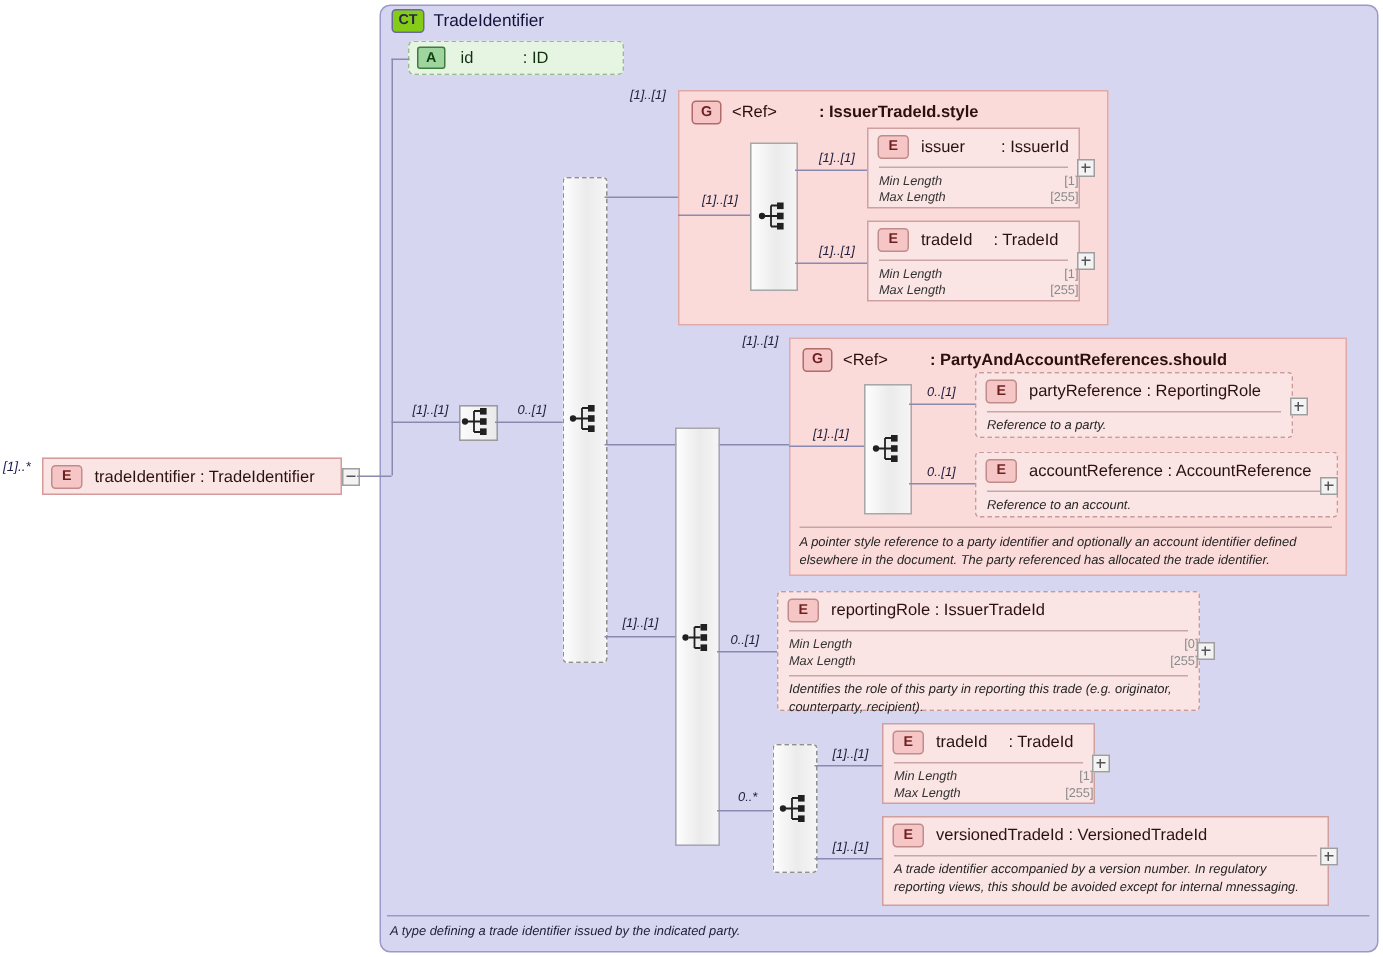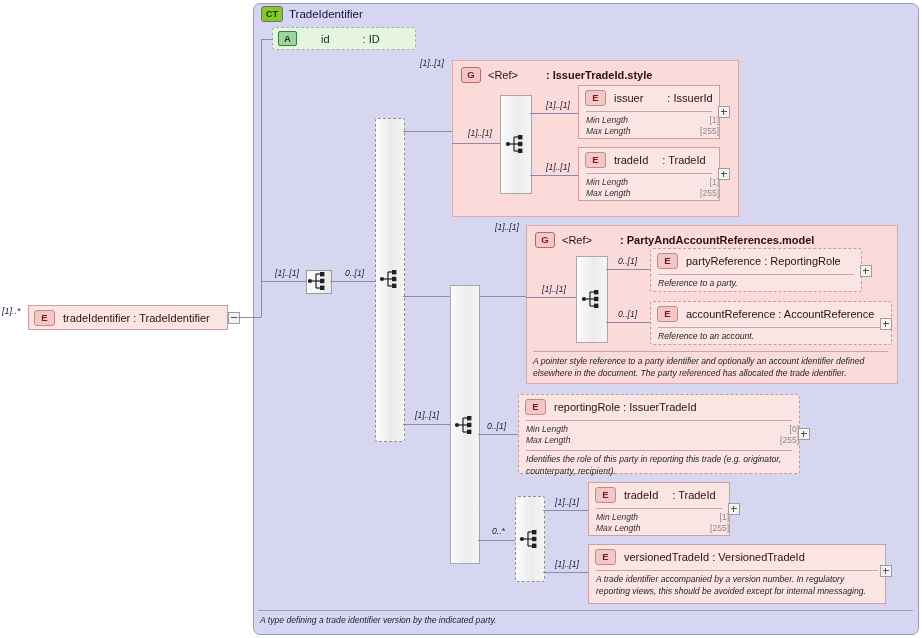--- a/index.html
+++ b/index.html
@@ -36,21 +36,21 @@
   #ct-title{font-size:11.5px;color:#12123a;font-weight:normal;}
 
   
   #attr-id{
     left:272px;top:27px;width:144px;height:23px;
     background:#e6f5e1;
     border:1px dashed #9ab79a;
     border-radius:4px;
     display:flex;align-items:center;padding-left:5px;gap:0px;
   }
-  #attr-id .nm{font-size:11px;color:#103010;margin-left:24px;}
+  #attr-id .nm{font-size:11px;color:#103010;margin-left:10px;}
   #attr-id .ty{font-size:11px;color:#103010;margin-left:33px;}
 
   
   #root-el{
     left:28px;top:305px;width:200px;height:25px;
     background:#fbe4e4;border:1px solid #d59a9a;
     display:flex;align-items:center;padding-left:5px;
   }
   #root-el .lbl{font-size:11px;color:#2b1010;margin-left:8px;}
   #root-card{left:2px;top:306px;font-size:9px;font-style:italic;color:#202050;}
@@ -261,21 +261,21 @@
   <div class="handle plus" style="left:718px;top:168px;"></div>
 
   <div class="card" style="left:495px;top:222px;">[1]..[1]</div>
   <div class="ln lnh" style="left:403px;top:296px;width:124px;"></div>
   <div class="ln lnv" style="left:526px;top:236px;height:61px;"></div>
 
   <div class="grp" style="left:526px;top:225px;width:370px;height:157px;">
     <div class="grp-head">
       <span class="badge badge-g">G</span>
       <span class="ref">&lt;Ref&gt;</span>
-      <span class="mdl">: PartyAndAccountReferences.model</span>
+      <span class="mdl">: PartyAndAccountReferences.should</span>
     </div>
   </div>
   <div class="grp-rule" style="left:533px;top:351px;width:355px;"></div>
   <div class="grp-doc" style="left:533px;top:356px;width:356px;">A pointer style reference to a party identifier and optionally an account identifier defined elsewhere in the document. The party referenced has allocated the trade identifier.</div>
 
   <div class="card" style="left:542px;top:284px;">[1]..[1]</div>
   <div class="ln lnh" style="left:526px;top:297px;width:50px;"></div>
   <div class="vbar solid" style="left:576px;top:256px;width:30px;height:85px;">
     <span class="icn" style="top:32px;">
       <svg width="22" height="20" viewBox="0 0 22 20">
@@ -403,15 +403,15 @@
     <div class="ehead">
       <span class="badge badge-e">E</span>
       <span class="ename">versionedTradeId : VersionedTradeId</span>
     </div>
     <div class="rule"></div>
     <div class="doc">A trade identifier accompanied by a version number. In regulatory reporting views, this should be avoided except for internal mnessaging.</div>
   </div>
   <div class="handle plus" style="left:880px;top:565px;"></div>
 
   <div id="ct-doc-rule" class="abs"></div>
-  <div id="ct-doc" class="abs">A type defining a trade identifier version by the indicated party.</div>
+  <div id="ct-doc" class="abs">A type defining a trade identifier issued by the indicated party.</div>
 
 </div>
 
 </body></html>

